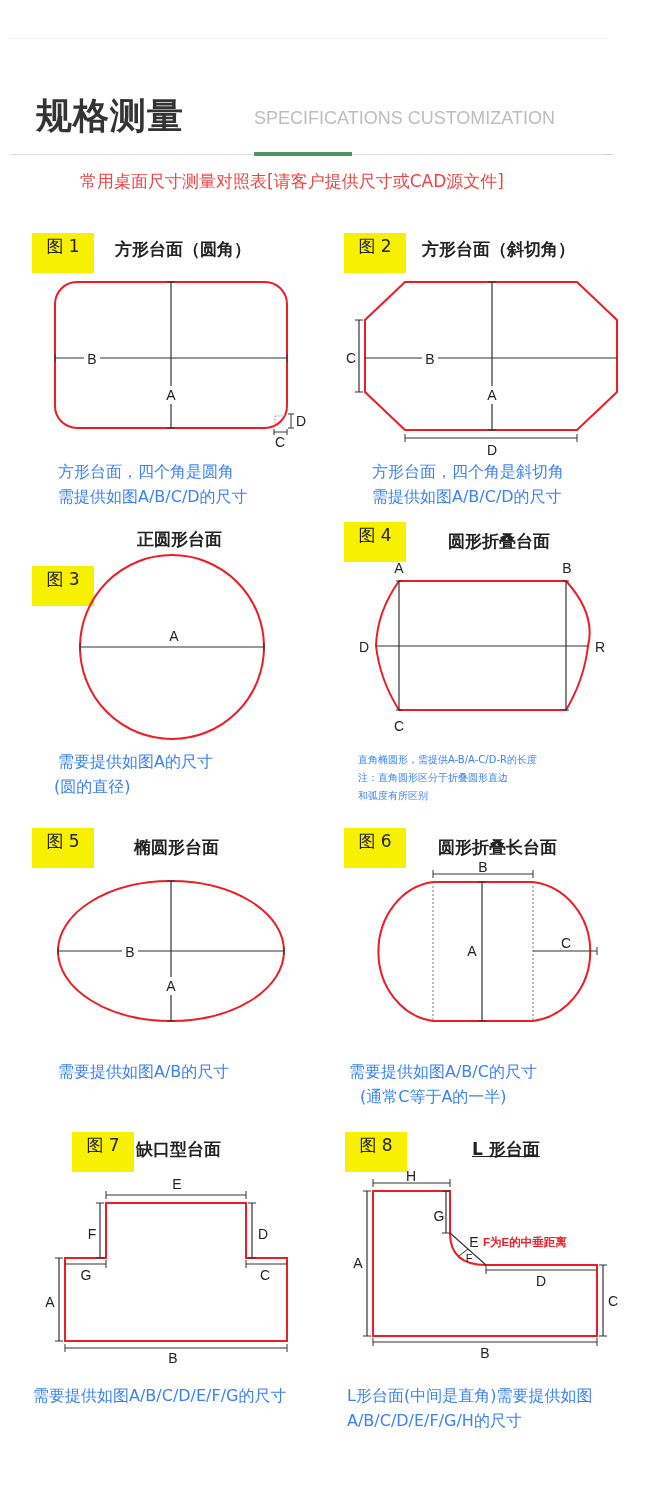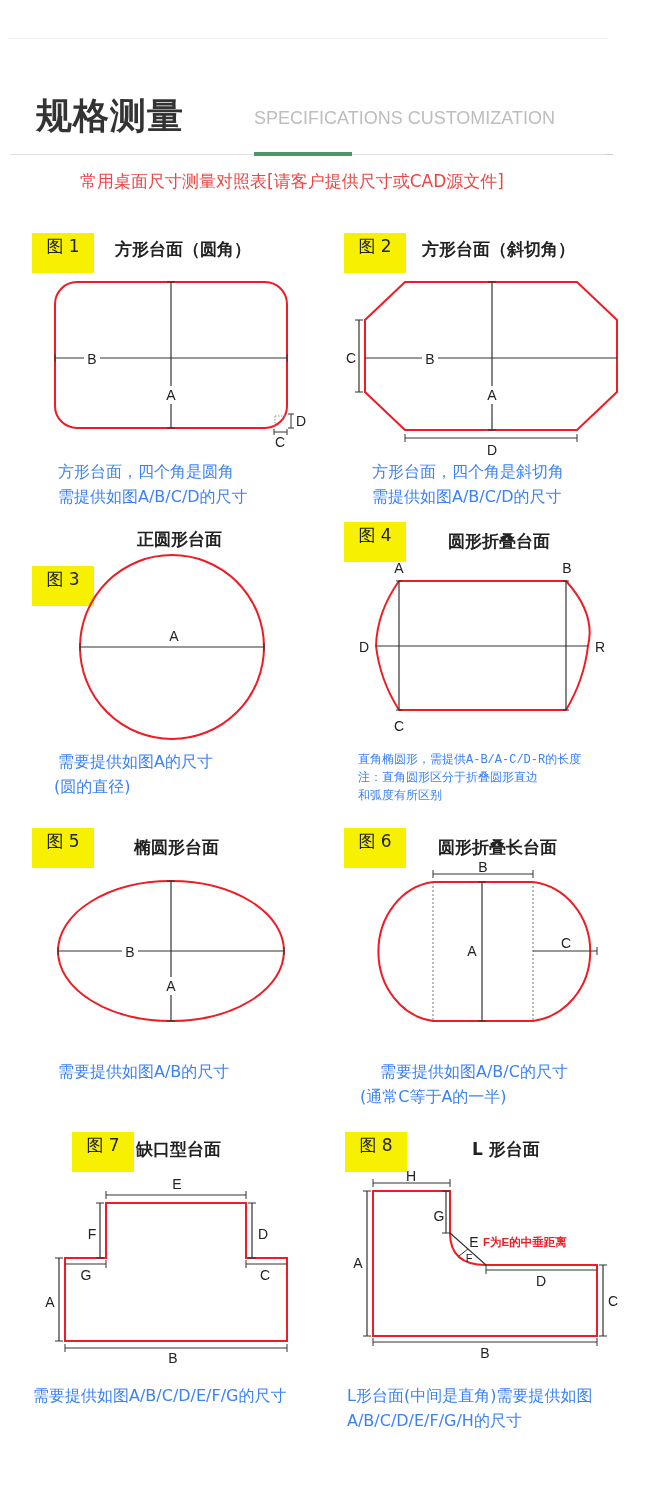--- a/index.html
+++ b/index.html
@@ -8,21 +8,21 @@
   .topline{left:8px;top:38px;width:600px;height:1px;background:#f0f0f0;}
   .title{left:36px;top:86px;font-size:36px;font-weight:bold;color:#333;letter-spacing:1px;line-height:60px;text-align:right;}
   .subtitle-en{left:254px;top:106px;font-size:18px;color:#bdbdbd;letter-spacing:0;font-family:"Liberation Sans",sans-serif;line-height:24px;}
   .divider{left:10px;top:154px;width:600px;height:1px;background:#e0e0e0;}
   .divider-accent{left:254px;top:152px;width:98px;height:4px;background:#4e9567;}
   .divider-tick{left:605px;top:154px;width:8px;height:1px;background:#cfcfcf;}
   .intro{left:52px;top:168px;font-size:17px;color:#ef4444;line-height:26px;margin-left:28px;}
   .badge{background:#f7f000;color:#222;font-size:17px;line-height:26px;height:40px;padding:0 0 0 0;text-align:center;width:62px;}
   .fig-title{font-size:17px;color:#222;line-height:26px;font-weight:bold;}
   .desc{font-size:16px;color:#3b82f6;line-height:24px;white-space:nowrap;}
-  .desc.small{font-size:12px;line-height:18px;font-family:Liberation Mono, monospace;}
+  .desc.small{font-size:10px;line-height:18px;}
   svg text{font-family:"Liberation Sans","DejaVu Sans",sans-serif;fill:#222;}
   svg{position:absolute;overflow:visible;}
 </style>
 </head>
 <body>
 
 <div class="abs topline"></div>
 <div class="abs title">规格测量</div>
 <div class="abs subtitle-en">SPECIFICATIONS CUSTOMIZATION</div>
 <div class="abs divider"></div>
@@ -154,21 +154,21 @@
     <line x1="478" y1="1021" x2="486" y2="1021" stroke="#333"></line>
     <line x1="433" y1="874" x2="533" y2="874" stroke="#333" stroke-width="1.2"></line>
     <line x1="433" y1="870" x2="433" y2="878" stroke="#333"></line>
     <line x1="533" y1="870" x2="533" y2="878" stroke="#333"></line>
     <line x1="533" y1="951" x2="597" y2="951" stroke="#333" stroke-width="1.2"></line>
     <line x1="597" y1="947" x2="597" y2="955" stroke="#333"></line>
     <text x="483" y="872" font-size="14" text-anchor="middle">B</text>
     <text x="472" y="956" font-size="14" text-anchor="middle">A</text>
     <text x="566" y="948" font-size="14" text-anchor="middle">C</text>
   </svg>
-  <div class="abs desc" style="left:380px;top:1060px;text-align:right;">需要提供如图A/B/C的尺寸</div>
+  <div class="abs desc" style="left:349px;top:1060px;text-align:right;">需要提供如图A/B/C的尺寸</div>
   <div class="abs desc" style="left:360px;top:1085px;">(通常C等于A的一半)</div>
 </div>
 
 <div>
   <div class="abs badge" style="left:32px;top:1132px;margin-left:40px;">图 7</div>
   <div class="abs fig-title" style="left:136px;top:1136px;">缺口型台面</div>
   <svg style="left:0;top:0;" width="330" height="1380">
     <polygon points="65,1258 106,1258 106,1203 246,1203 246,1258 287,1258 287,1341 65,1341" fill="none" stroke="#ee1c24" stroke-width="2"></polygon>
 
     <line x1="106" y1="1195" x2="246" y2="1195" stroke="#333" stroke-width="1.2"></line>
@@ -201,21 +201,21 @@
     <text x="263" y="1239" font-size="14" text-anchor="middle">D</text>
     <text x="86" y="1280" font-size="14" text-anchor="middle">G</text>
     <text x="265" y="1280" font-size="14" text-anchor="middle">C</text>
     <text x="50" y="1307" font-size="14" text-anchor="middle">A</text>
     <text x="173" y="1363" font-size="14" text-anchor="middle">B</text>
   </svg>
 </div>
 
 <div>
   <div class="abs badge" style="left:345px;top:1132px;">图 8</div>
-  <div class="abs fig-title" style="left:472px;top:1136px;">L 形台面</div>
+  <div class="abs fig-title" style="left:472px;top:1136px;text-decoration:underline;">L 形台面</div>
   <svg style="left:0;top:0;" width="646" height="1380">
     <path d="M373,1191 L450,1191 L450,1233 Q450,1265 486,1265 L597,1265 L597,1336 L373,1336 Z" fill="none" stroke="#ee1c24" stroke-width="2"></path>
 
     <line x1="373" y1="1183" x2="450" y2="1183" stroke="#333" stroke-width="1.2"></line>
     <line x1="373" y1="1179" x2="373" y2="1187" stroke="#333"></line>
     <line x1="450" y1="1179" x2="450" y2="1187" stroke="#333"></line>
 
     <line x1="446" y1="1191" x2="446" y2="1233" stroke="#333" stroke-width="1.2"></line>
     <line x1="442" y1="1191" x2="450" y2="1191" stroke="#333"></line>
     <line x1="442" y1="1233" x2="450" y2="1233" stroke="#333"></line>

